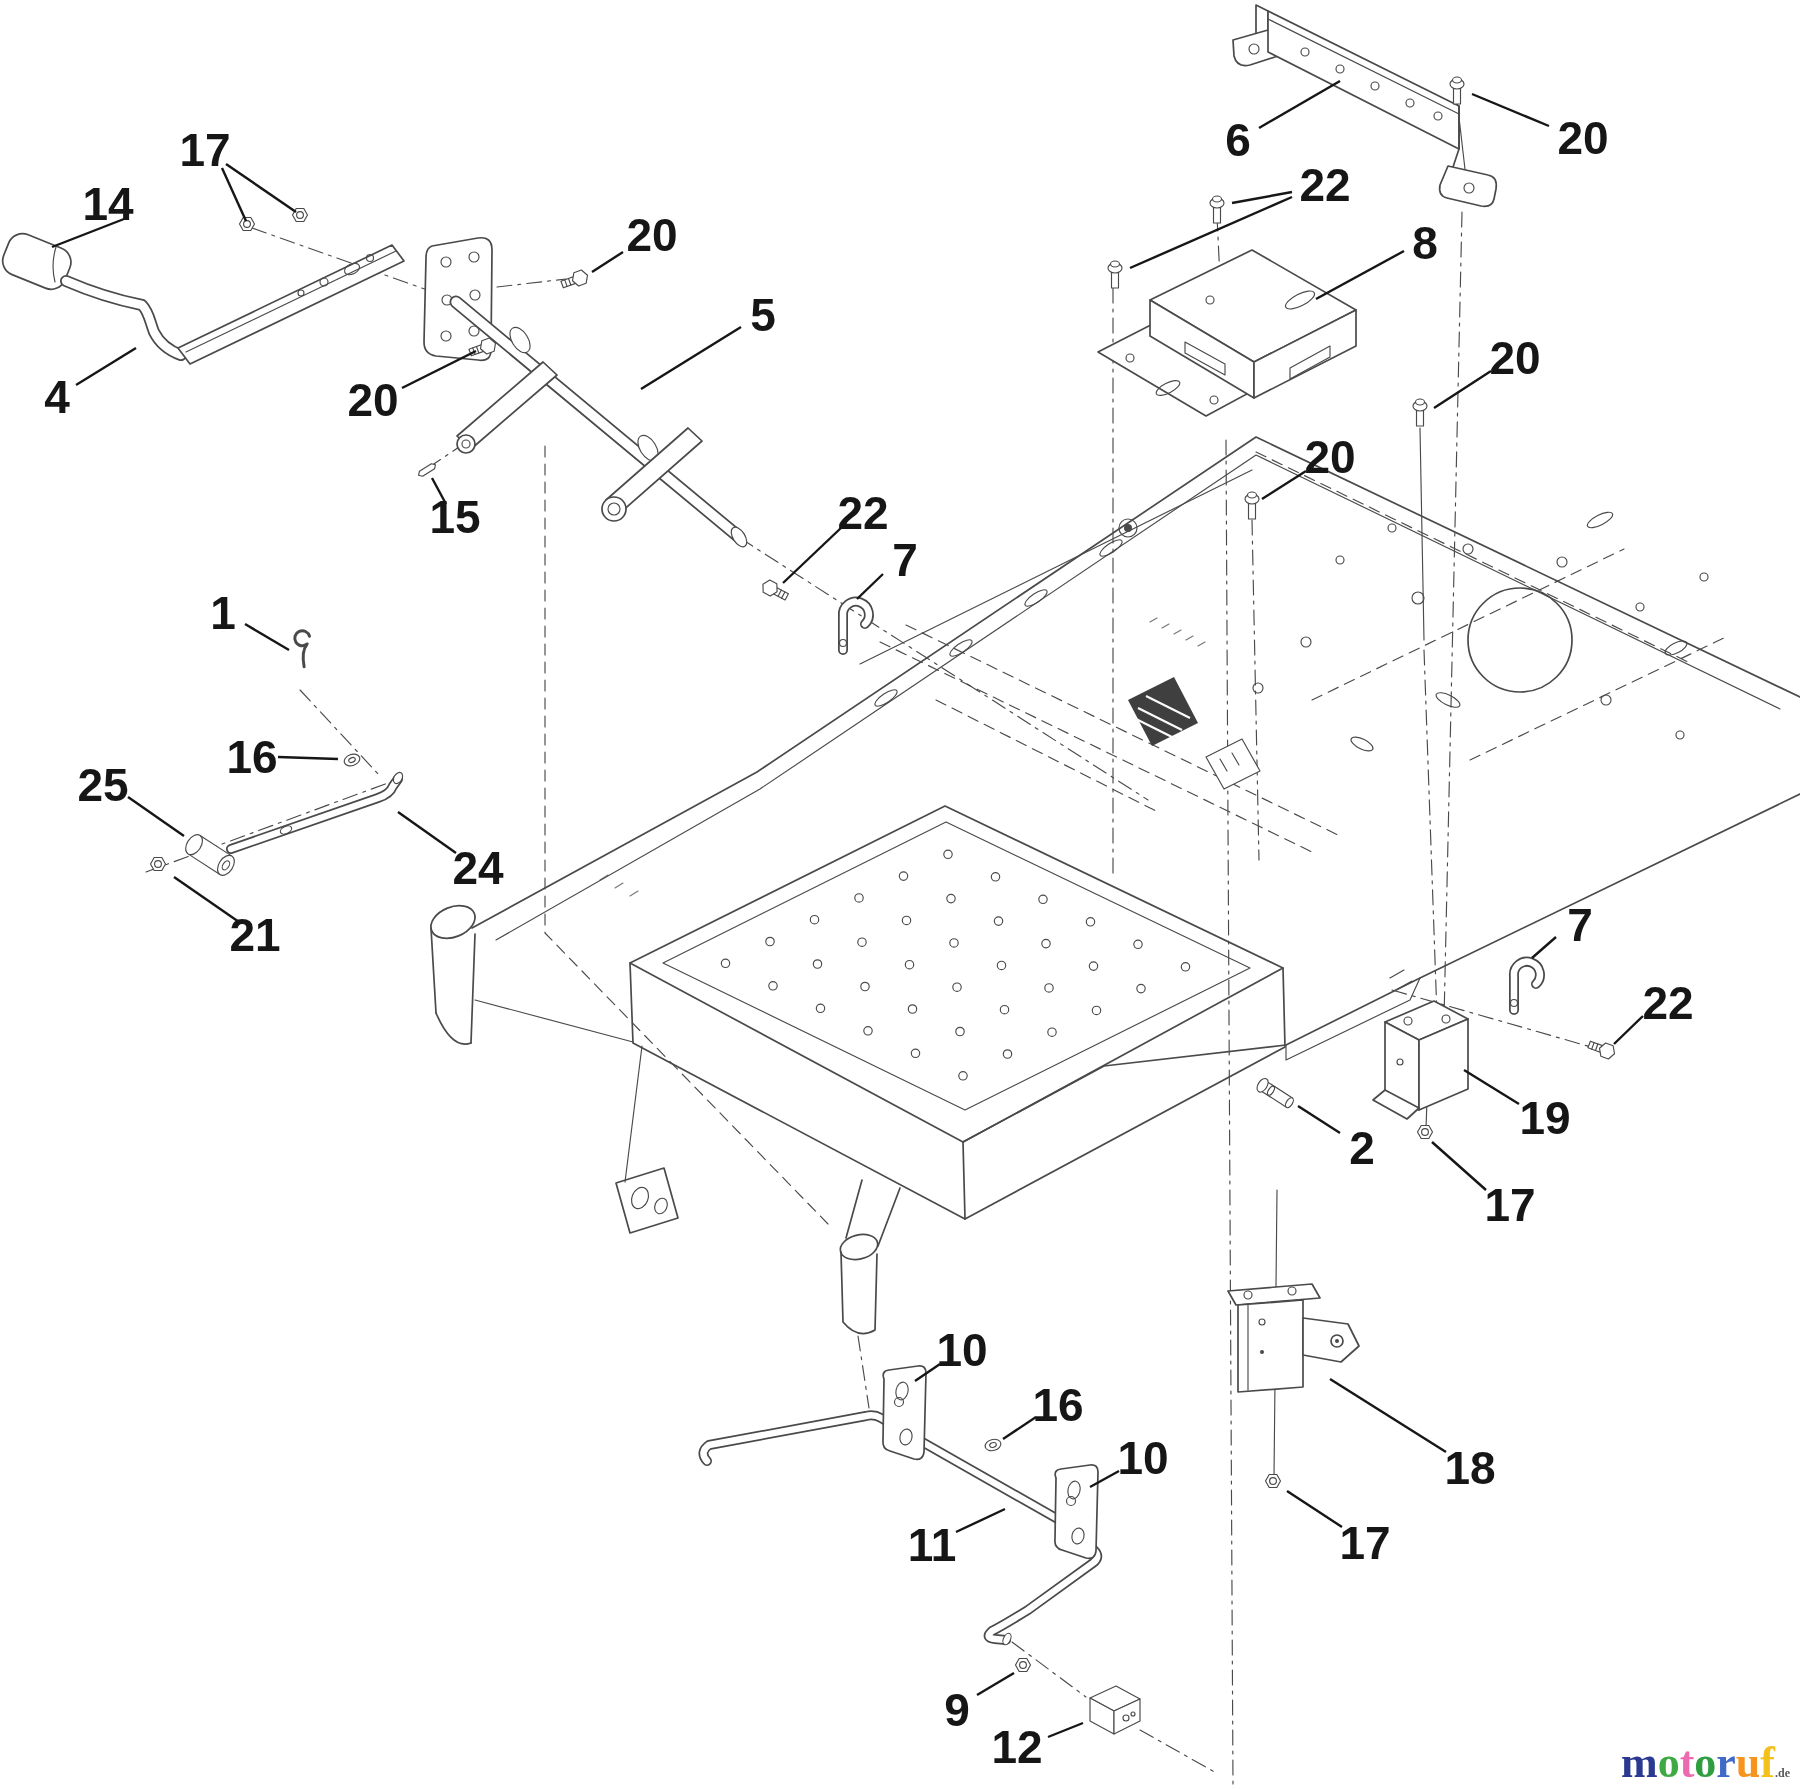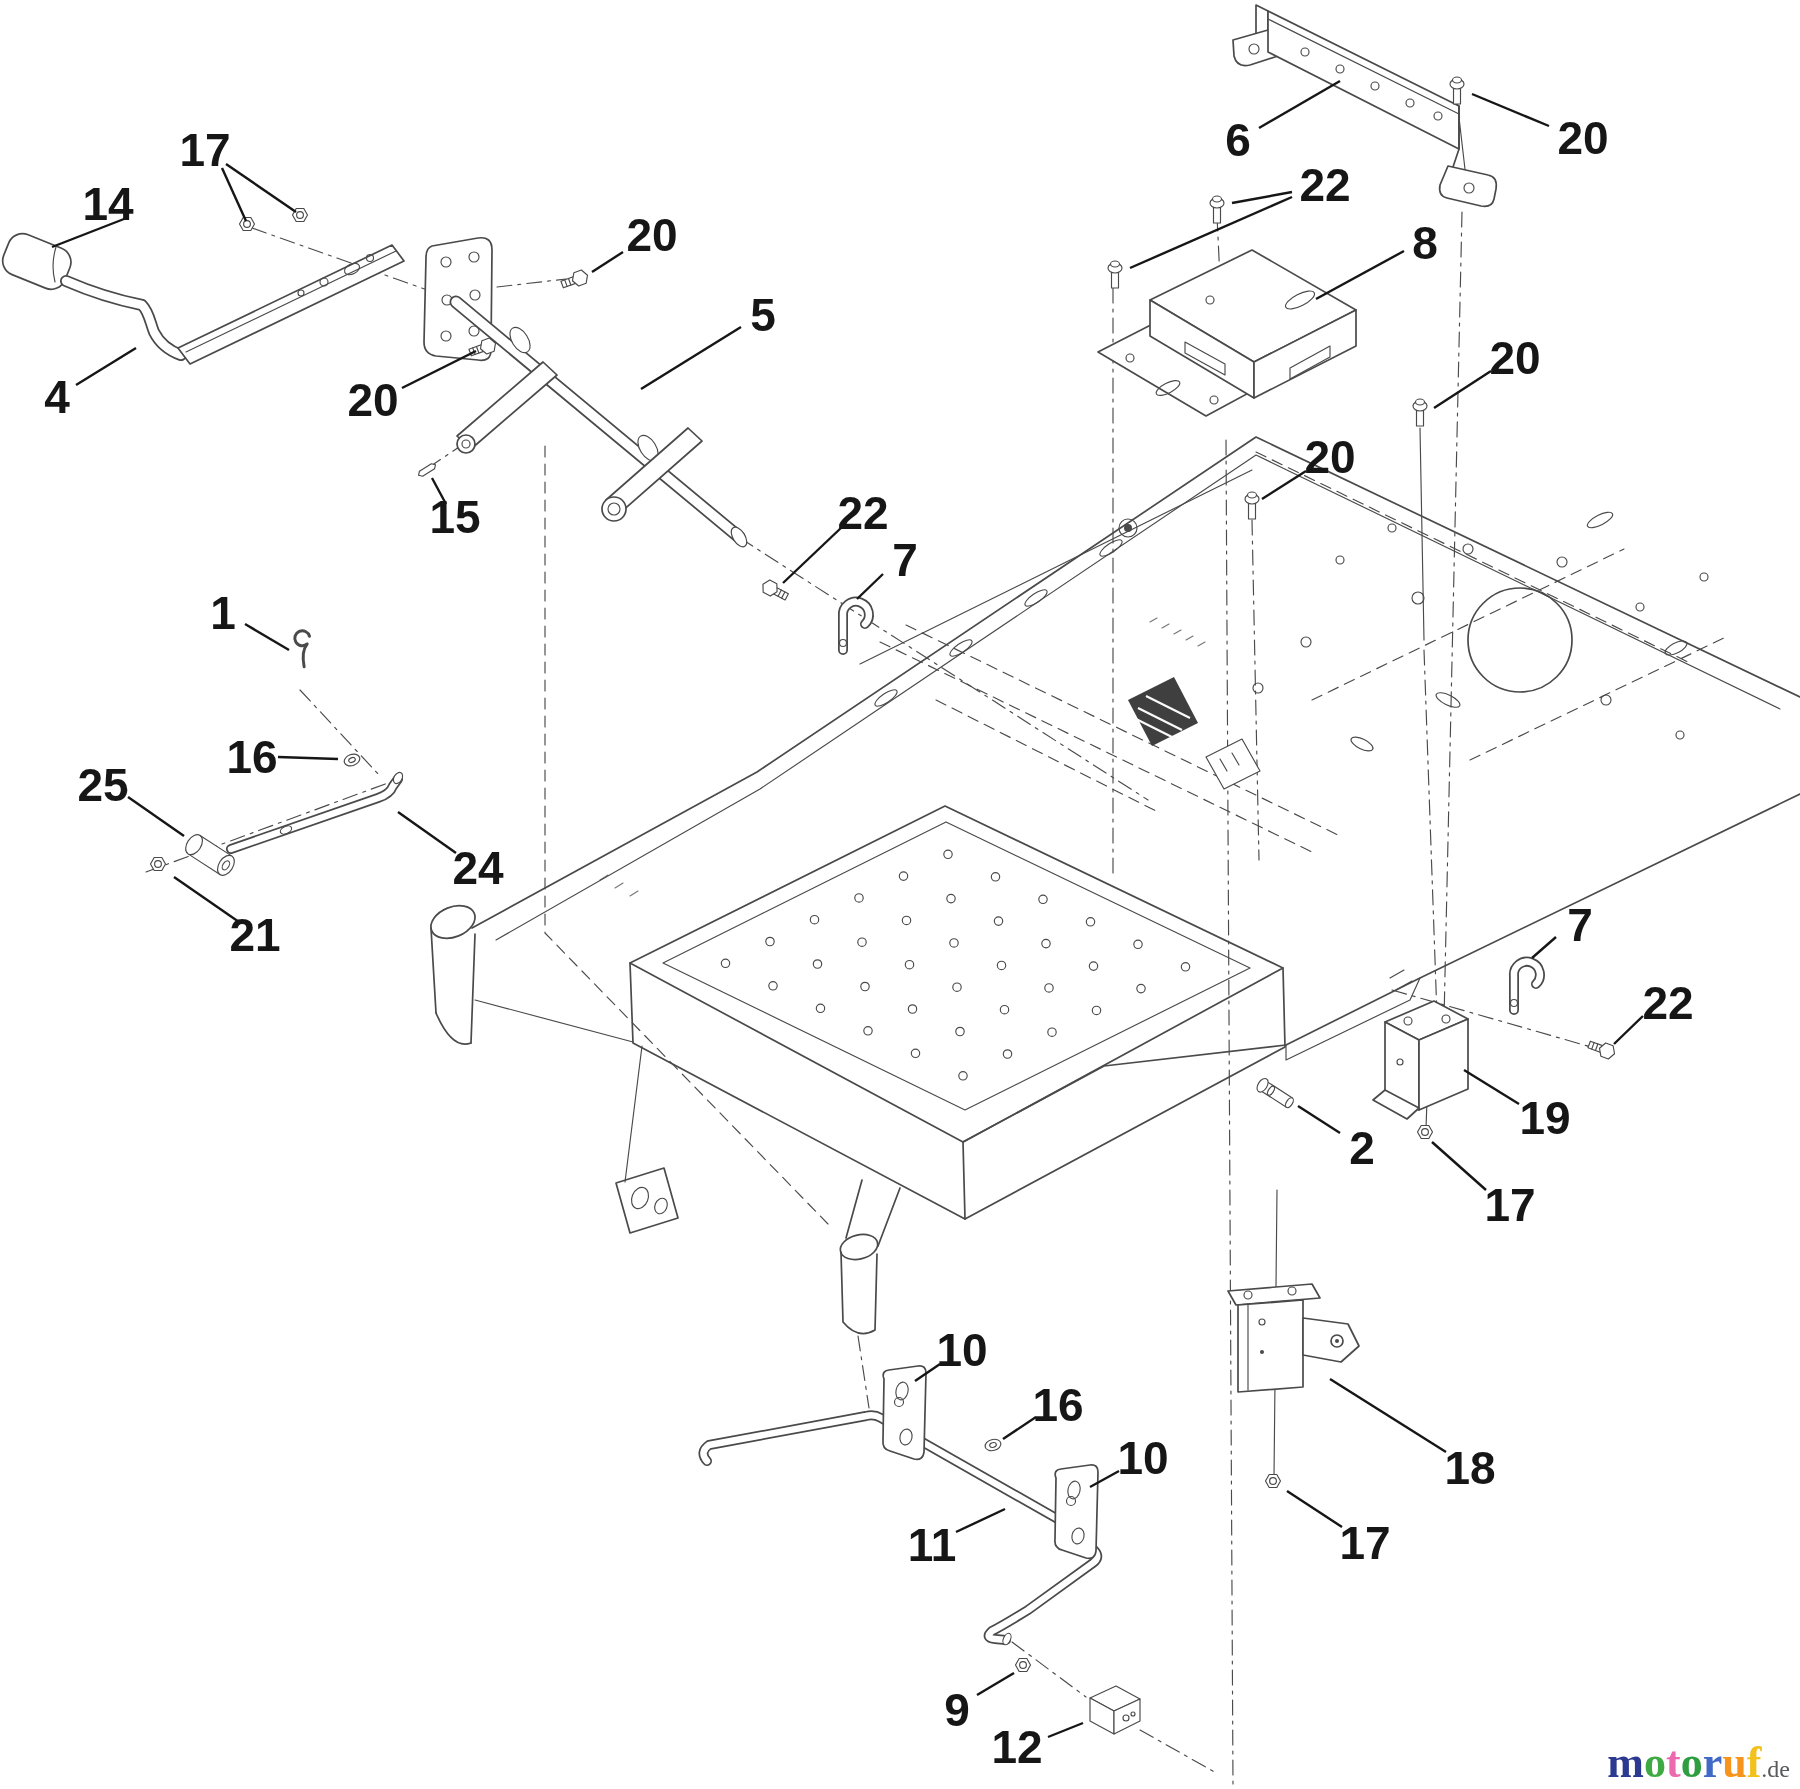--- a/index.html
+++ b/index.html
@@ -12,21 +12,21 @@
   .dash{stroke-dasharray:11 7}
   .dd{stroke-dasharray:15 6 3 6}
   .tO{fill:none;stroke:#4a4a4a;stroke-linecap:round;stroke-linejoin:round}
   .tI{fill:none;stroke:#fff;stroke-linecap:round;stroke-linejoin:round}
   .callout{font:700 46px "Liberation Sans",sans-serif;fill:#161616;
            text-anchor:middle;dominant-baseline:central}
   .leader{stroke:#161616;stroke-width:2.4;fill:none}
   .watermark{position:absolute;right:10px;bottom:4px;white-space:nowrap;
              font-family:"Liberation Serif",serif;font-weight:700;line-height:1}
   .watermark .wm-ch{font-size:44px}
-  .watermark .wm-suffix{font-size:24px;font-weight:400}
+  .watermark .wm-suffix{font-size:12px;font-weight:700}
 </style>
 </head>
 <body>
 
 <svg id="art" width="1800" height="1789" viewBox="0 0 1800 1789" xmlns="http://www.w3.org/2000/svg">
 
   <g>
     <path class="l dd thin" d="M252,228 L447,297"></path>
     <path class="l dd thin" d="M428,468 L462,445"></path>
     <path class="l dd thin" d="M497,287 L566,279"></path>

